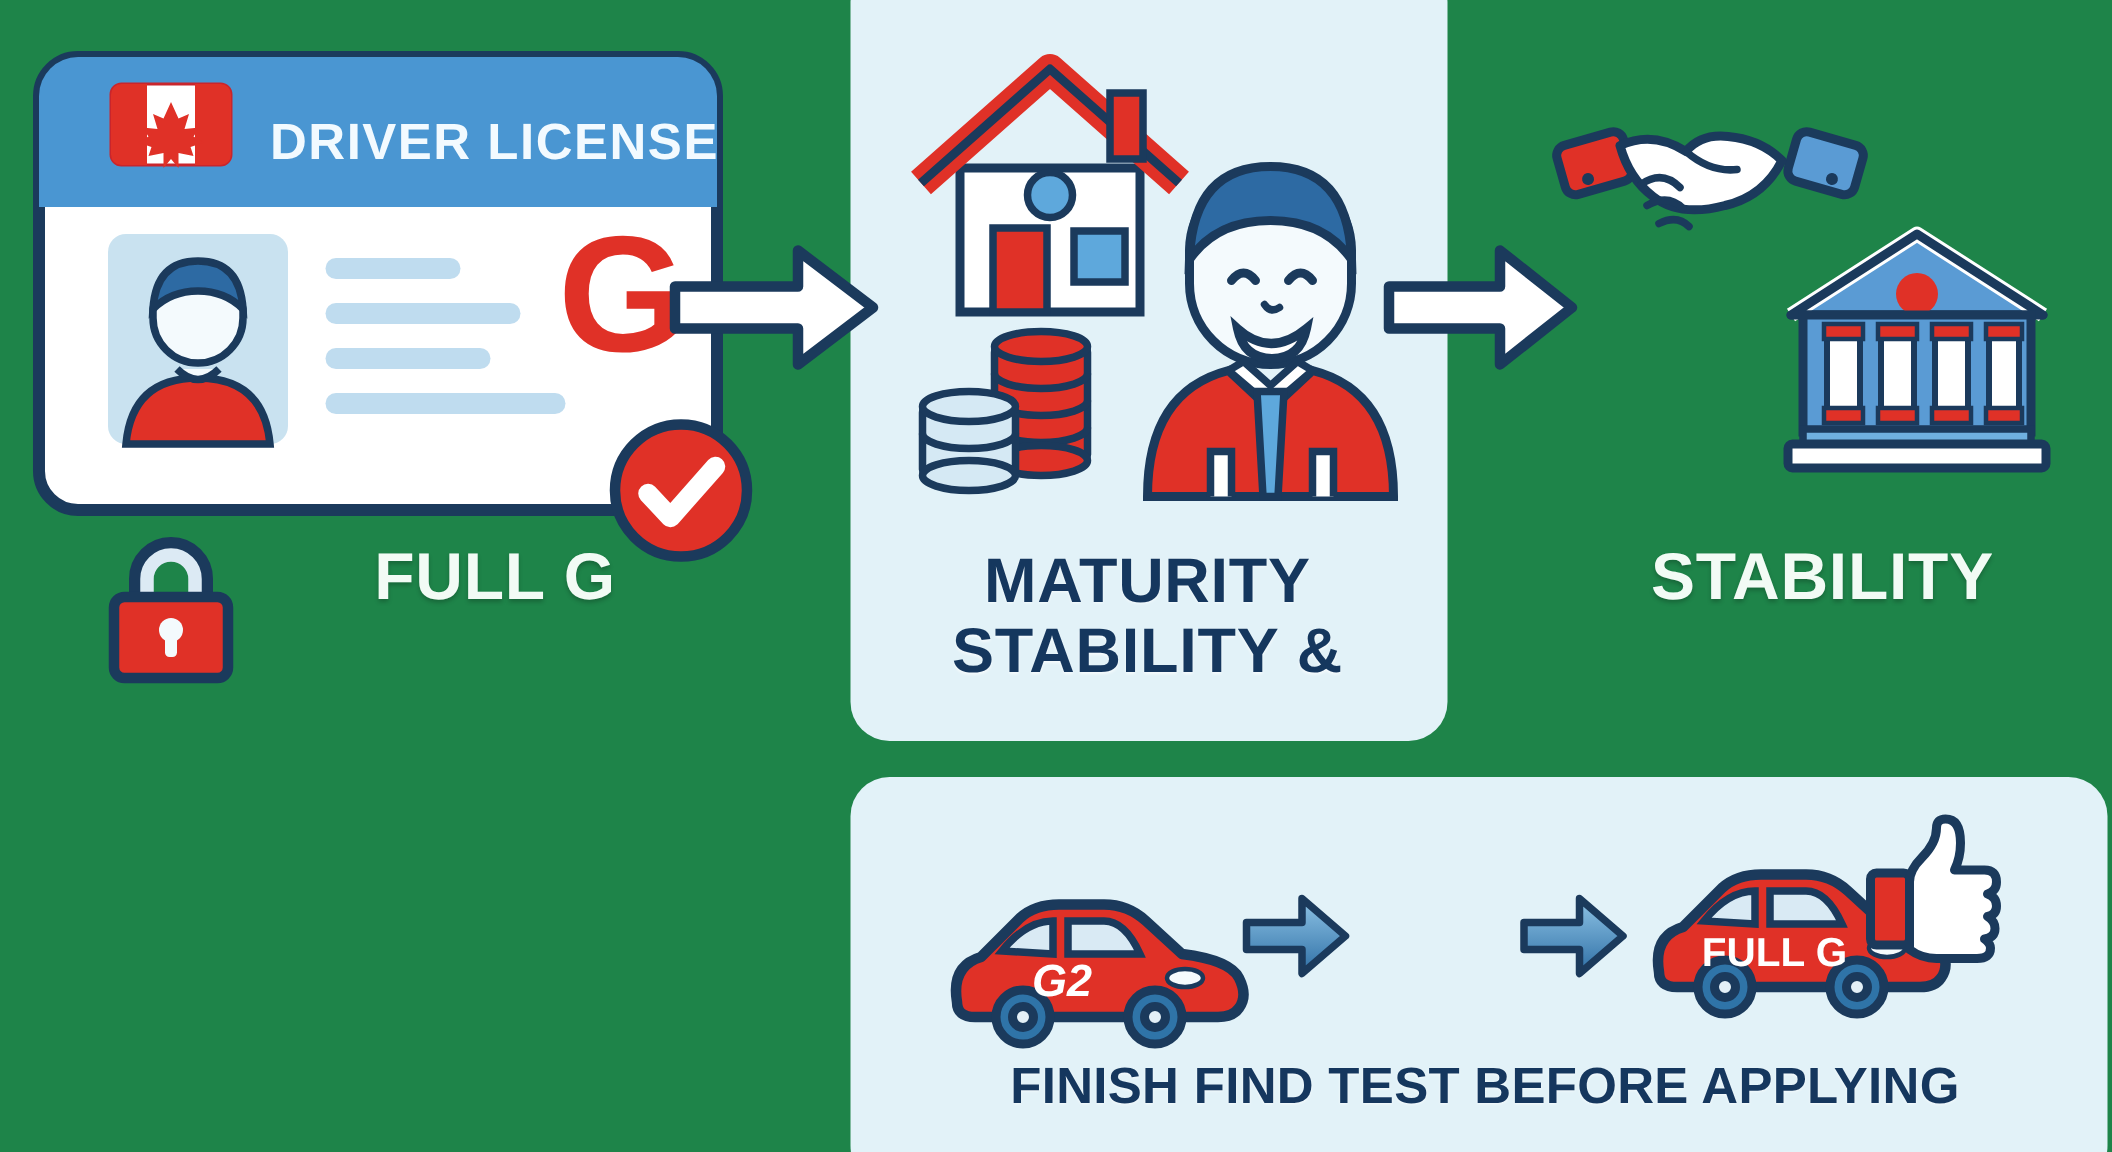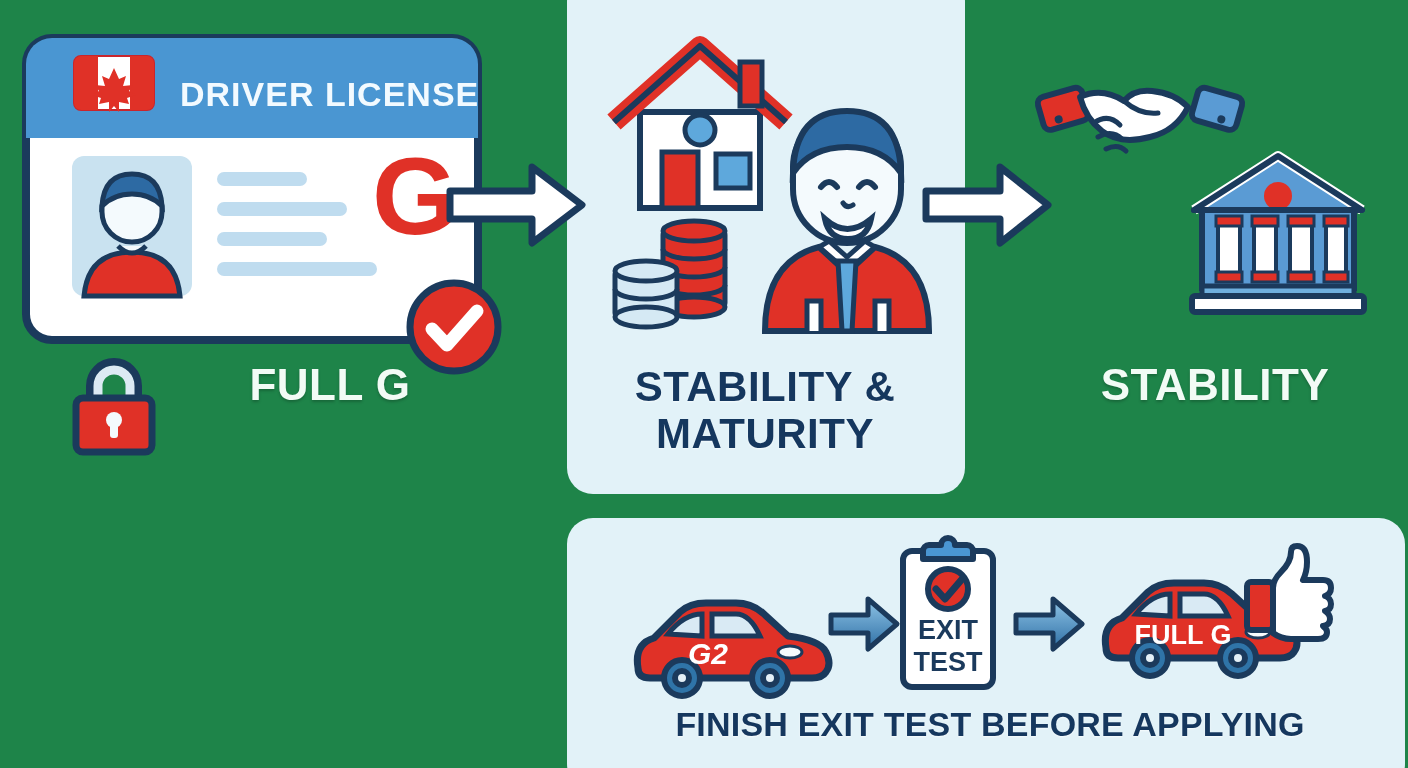--- a/index.html
+++ b/index.html
@@ -203,22 +203,22 @@
       <path d="M88 108 q4 6 10 2" fill="none" stroke="#1B3A5C" stroke-width="5" stroke-linecap="round"></path>
       <path d="M70 124 q22 20 46 0 q-4 20 -23 20 q-19 0 -23 -20z" fill="#FFFFFF" stroke="#1B3A5C" stroke-width="6"></path>
       <path d="M10 236 q0 -70 54 -84 l28 26 l28 -26 q54 14 54 84z" fill="#E03127" stroke="#1B3A5C" stroke-width="6"></path>
       <path d="M64 152 l28 24 l28 -24 l-10 -6 l-18 16 l-18 -16z" fill="#FFFFFF" stroke="#1B3A5C" stroke-width="5"></path>
       <path d="M83 166 h18 l-4 70 h-10z" fill="#5EA8DC" stroke="#1B3A5C" stroke-width="5"></path>
       <path d="M52 236 v-30 h14 v30 M120 236 v-30 h14 v30" fill="#FFFFFF" stroke="#1B3A5C" stroke-width="5"></path>
     </svg>
   </div>
 
   <div class="caption on-panel" id="caption-stability">
+    <div>MATURITY</div>
     <div>STABILITY &amp;</div>
-    <div>MATURITY</div>
   </div>
 
   <div class="art" id="art-arrow-2">
     <svg viewBox="0 0 130 100" width="130" height="100">
       <path d="M4 36 H78 V12 L126 50 L78 88 V64 H4 Z" fill="#FFFFFF" stroke="#1B3A5C" stroke-width="7" stroke-linejoin="round"></path>
     </svg>
   </div>
 
   <div class="art" id="art-handshake">
     <svg viewBox="0 0 200 130" width="200" height="130">
@@ -289,30 +289,20 @@
       <defs>
         <linearGradient id="bArrowGrad1" x1="0" y1="0" x2="0" y2="1">
           <stop offset="0%" stop-color="#8FC4E6"></stop>
           <stop offset="100%" stop-color="#2E6FA5"></stop>
         </linearGradient>
       </defs>
       <path d="M3 22 H40 V6 L69 31 L40 56 V40 H3 Z" fill="url(#bArrowGrad1)" stroke="#1B3A5C" stroke-width="5" stroke-linejoin="round"></path>
     </svg>
   </div>
 
-  <div class="art" id="art-clip">
-    <svg viewBox="0 0 110 160" width="110" height="160">
-      <rect x="10" y="18" width="90" height="136" rx="9" fill="#FFFFFF" stroke="#1B3A5C" stroke-width="6"></rect>
-      <path d="M30 26 v-8 a6 6 0 0 1 6 -6 h12 a7 7 0 0 1 14 0 h12 a6 6 0 0 1 6 6 v8 z" fill="#4A96D2" stroke="#1B3A5C" stroke-width="6" stroke-linejoin="round"></path>
-      <circle cx="55" cy="56" r="20" fill="#E03127" stroke="#1B3A5C" stroke-width="6"></circle>
-      <path d="M43 56 l9 10 l18 -21" fill="none" stroke="#1B3A5C" stroke-width="7" stroke-linecap="round" stroke-linejoin="round"></path>
-      <text x="55" y="106" text-anchor="middle" font-family="'Liberation Sans', sans-serif" font-size="27" font-weight="bold" fill="#1B3A5C">EXIT</text>
-      <text x="55" y="138" text-anchor="middle" font-family="'Liberation Sans', sans-serif" font-size="27" font-weight="bold" fill="#1B3A5C">TEST</text>
-    </svg>
-  </div>
 
   <div class="art" id="art-arrow-b2">
     <svg viewBox="0 0 72 62" width="72" height="62">
       <defs>
         <linearGradient id="bArrowGrad2" x1="0" y1="0" x2="0" y2="1">
           <stop offset="0%" stop-color="#8FC4E6"></stop>
           <stop offset="100%" stop-color="#2E6FA5"></stop>
         </linearGradient>
       </defs>
       <path d="M3 22 H40 V6 L69 31 L40 56 V40 H3 Z" fill="url(#bArrowGrad2)" stroke="#1B3A5C" stroke-width="5" stroke-linejoin="round"></path>
@@ -335,15 +325,15 @@
     </svg>
   </div>
 
   <div class="art" id="art-thumb">
     <svg viewBox="0 0 88 90" width="88" height="90">
       <rect x="4" y="34" width="26" height="48" rx="4" fill="#E03127" stroke="#1B3A5C" stroke-width="6"></rect>
       <path d="M30 40 q0 -8 8 -16 q10 -10 10 -20 q0 -6 6 -6 q10 0 10 16 q0 10 -4 18 h20 q8 0 8 8 q0 6 -6 8 q6 2 6 8 q0 6 -6 7 q5 3 5 8 q0 6 -7 7 q4 3 4 6 q0 7 -9 7 h-27 q-10 0 -18 -6 z" fill="#FFFFFF" stroke="#1B3A5C" stroke-width="6" stroke-linejoin="round"></path>
     </svg>
   </div>
 
-  <div class="caption on-panel" id="caption-exit">FINISH EXIT TEST BEFORE APPLYING</div>
+  <div class="caption on-panel" id="caption-exit">FINISH FIND TEST BEFORE APPLYING</div>
 
 </div>
 
 </body></html>

